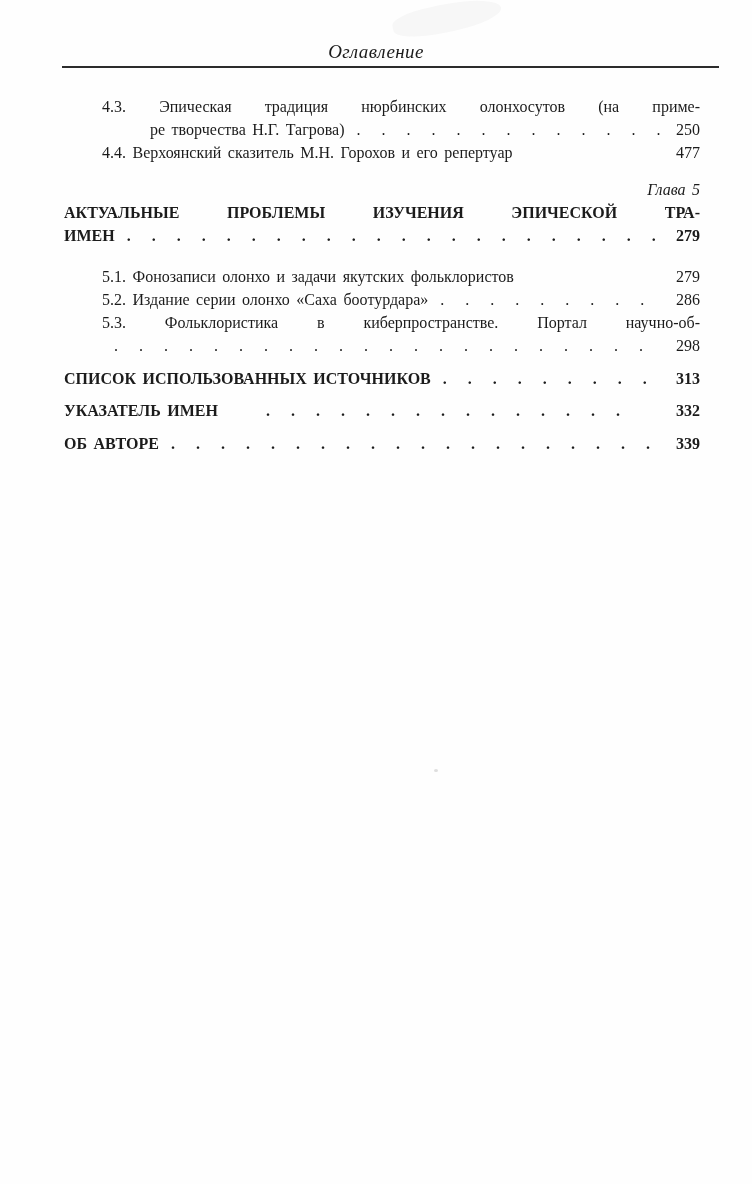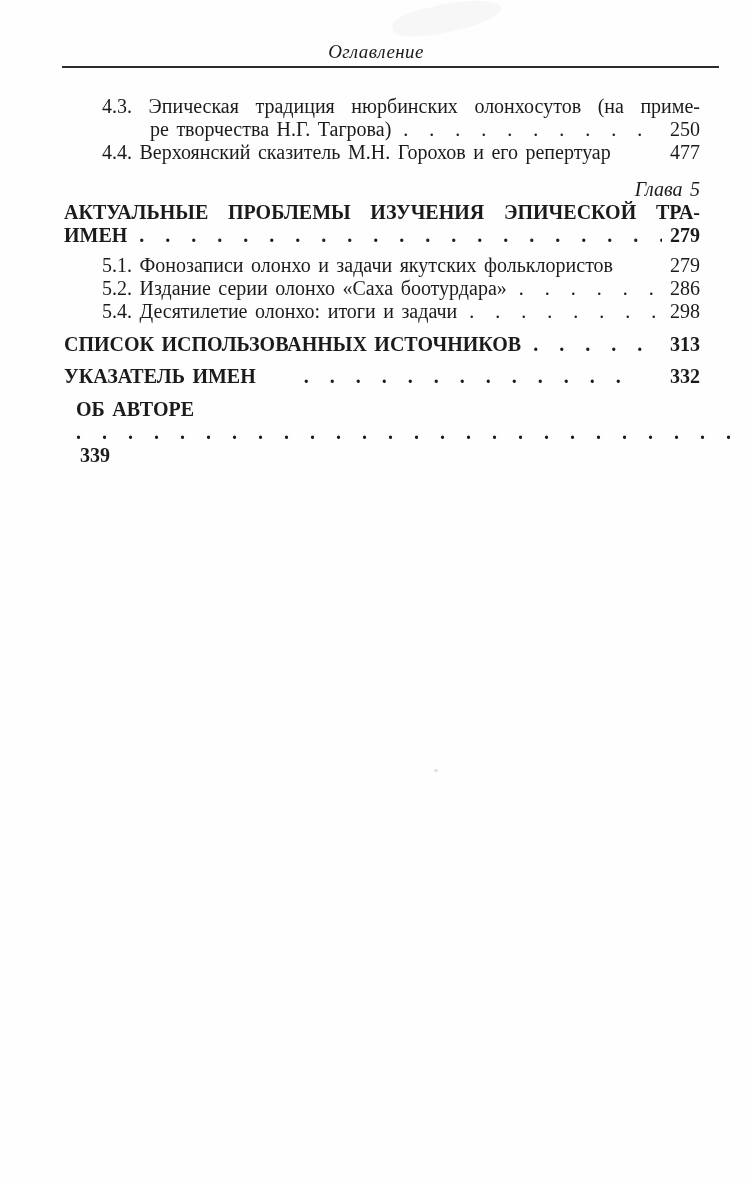--- a/index.html
+++ b/index.html
@@ -39,21 +39,21 @@
     letter-spacing: 0.4px;
   }
   .head-rule {
     position: absolute; top: 66px; left: 62px;
     width: 657px; height: 0;
     border-top: 2px solid #2c2c2c;
   }
   .content {
     position: absolute; left: 64px; top: 95px;
     width: 636px;
-    font-size: 20px;
+    font-size: 16px;
     line-height: 23px;
     word-spacing: 2.5px;
   }
   .bold { font-weight: bold; }
   .italic { font-style: italic; }
   .indent-num { margin-left: 38px; }   
   .indent-cont { margin-left: 48px; }  
   .jline { text-align: justify; text-align-last: justify; }
   .row { display: flex; align-items: baseline; }
   .row .txt { white-space: nowrap; }
@@ -67,24 +67,24 @@
   .leader.dots::after {
     content: "......................................................";
     letter-spacing: 21px;
   }
   .pagenum {
     flex: 0 0 auto;
     min-width: 34px;
     text-align: right;
   }
   .gap-chapter { margin-top: 14px; text-align: right; }
-  .gap-small  { margin-top: 7px; }
+  .gap-small  { margin-top: 18px; }
   .gap-block  { margin-top: 10px; }
   .gap-block2 { margin-top: 9px; gap: 36px; }
-  .gap-block3 { margin-top: 10px; flex-direction: column; }
+  .gap-block3 { margin-top: 10px; }
 </style>
 </head>
 <body>
 
 <div class="page">
 
   <div class="smudge-top"></div>
   <div class="speck"></div>
 
   <div class="running-head">Оглавление</div>
@@ -124,24 +124,24 @@
       <span class="pagenum">279</span>
     </div>
 
     <div class="row indent-num">
       <span class="txt">5.2. Издание серии олонхо «Саха боотурдара»</span>
       <span class="leader dots"></span>
       <span class="pagenum">286</span>
     </div>
 
     <div class="indent-num">
+      <div class="jline">5.3. Фольклористика в киберпространстве. Портал научно-об-</div>
     </div>
 
     <div class="row indent-num">
-      <span class="txt">5.4. Десятилетие олонхо: итоги и задачи</span>
       <span class="leader dots"></span>
       <span class="pagenum">298</span>
     </div>
 
     <div class="row bold gap-block">
       <span class="txt">СПИСОК ИСПОЛЬЗОВАННЫХ ИСТОЧНИКОВ</span>
       <span class="leader dots"></span>
       <span class="pagenum">313</span>
     </div>
 

